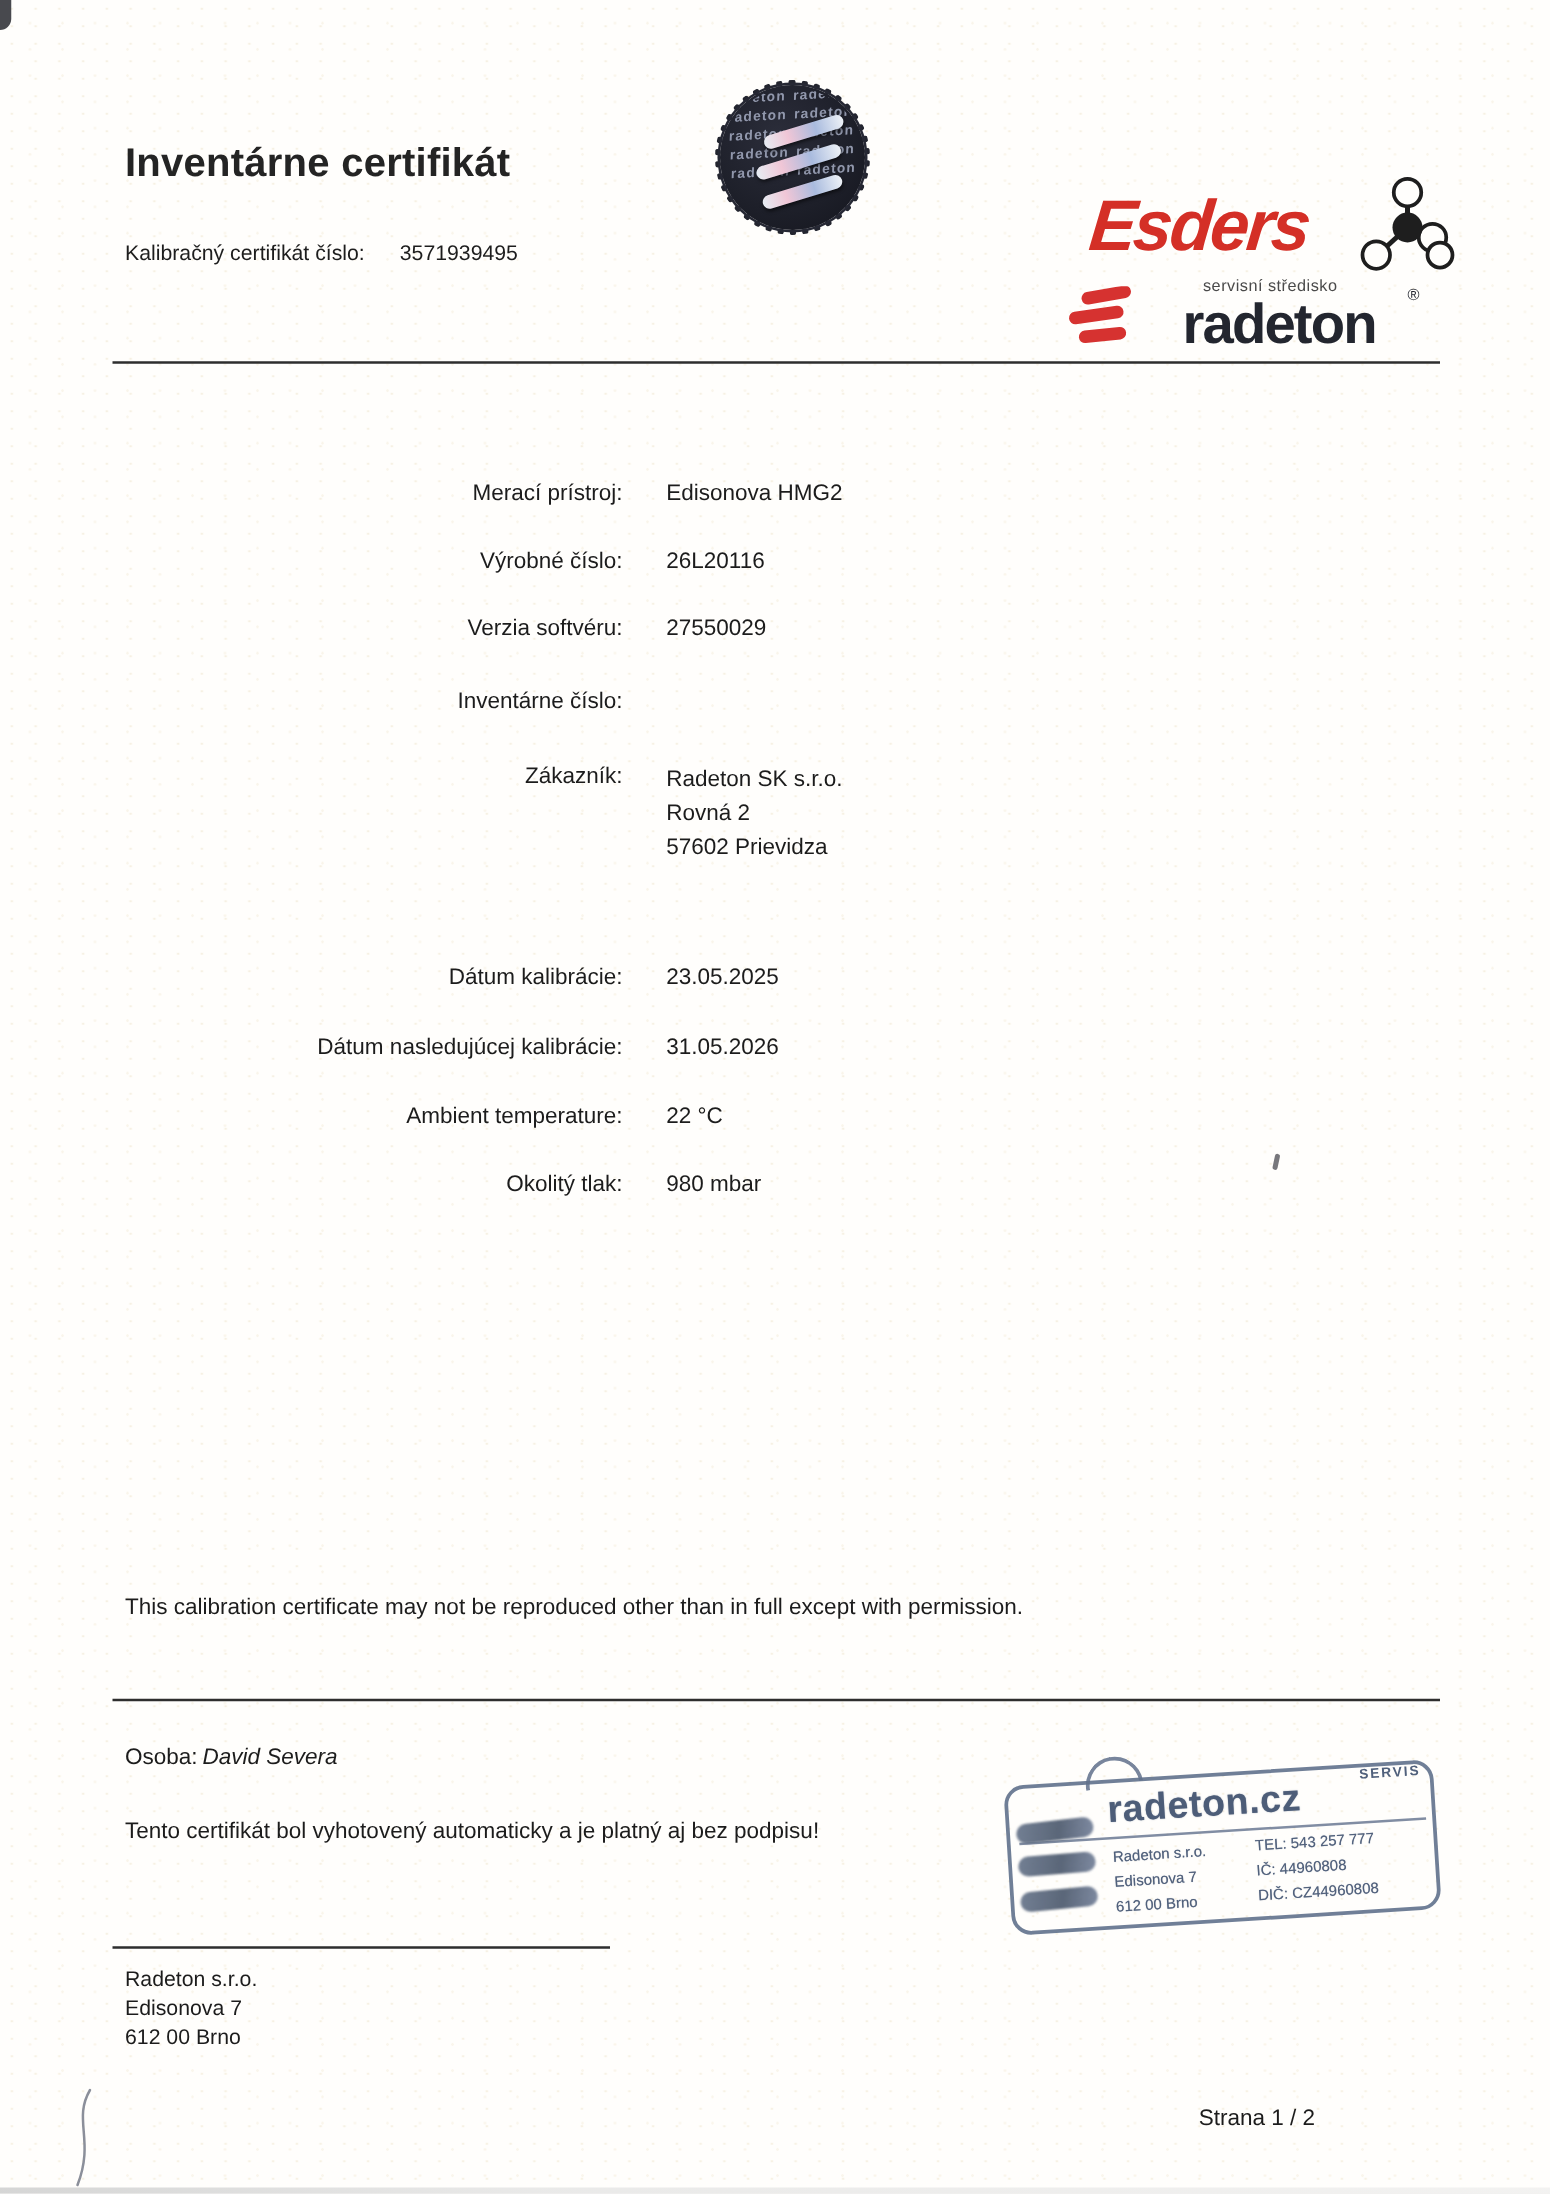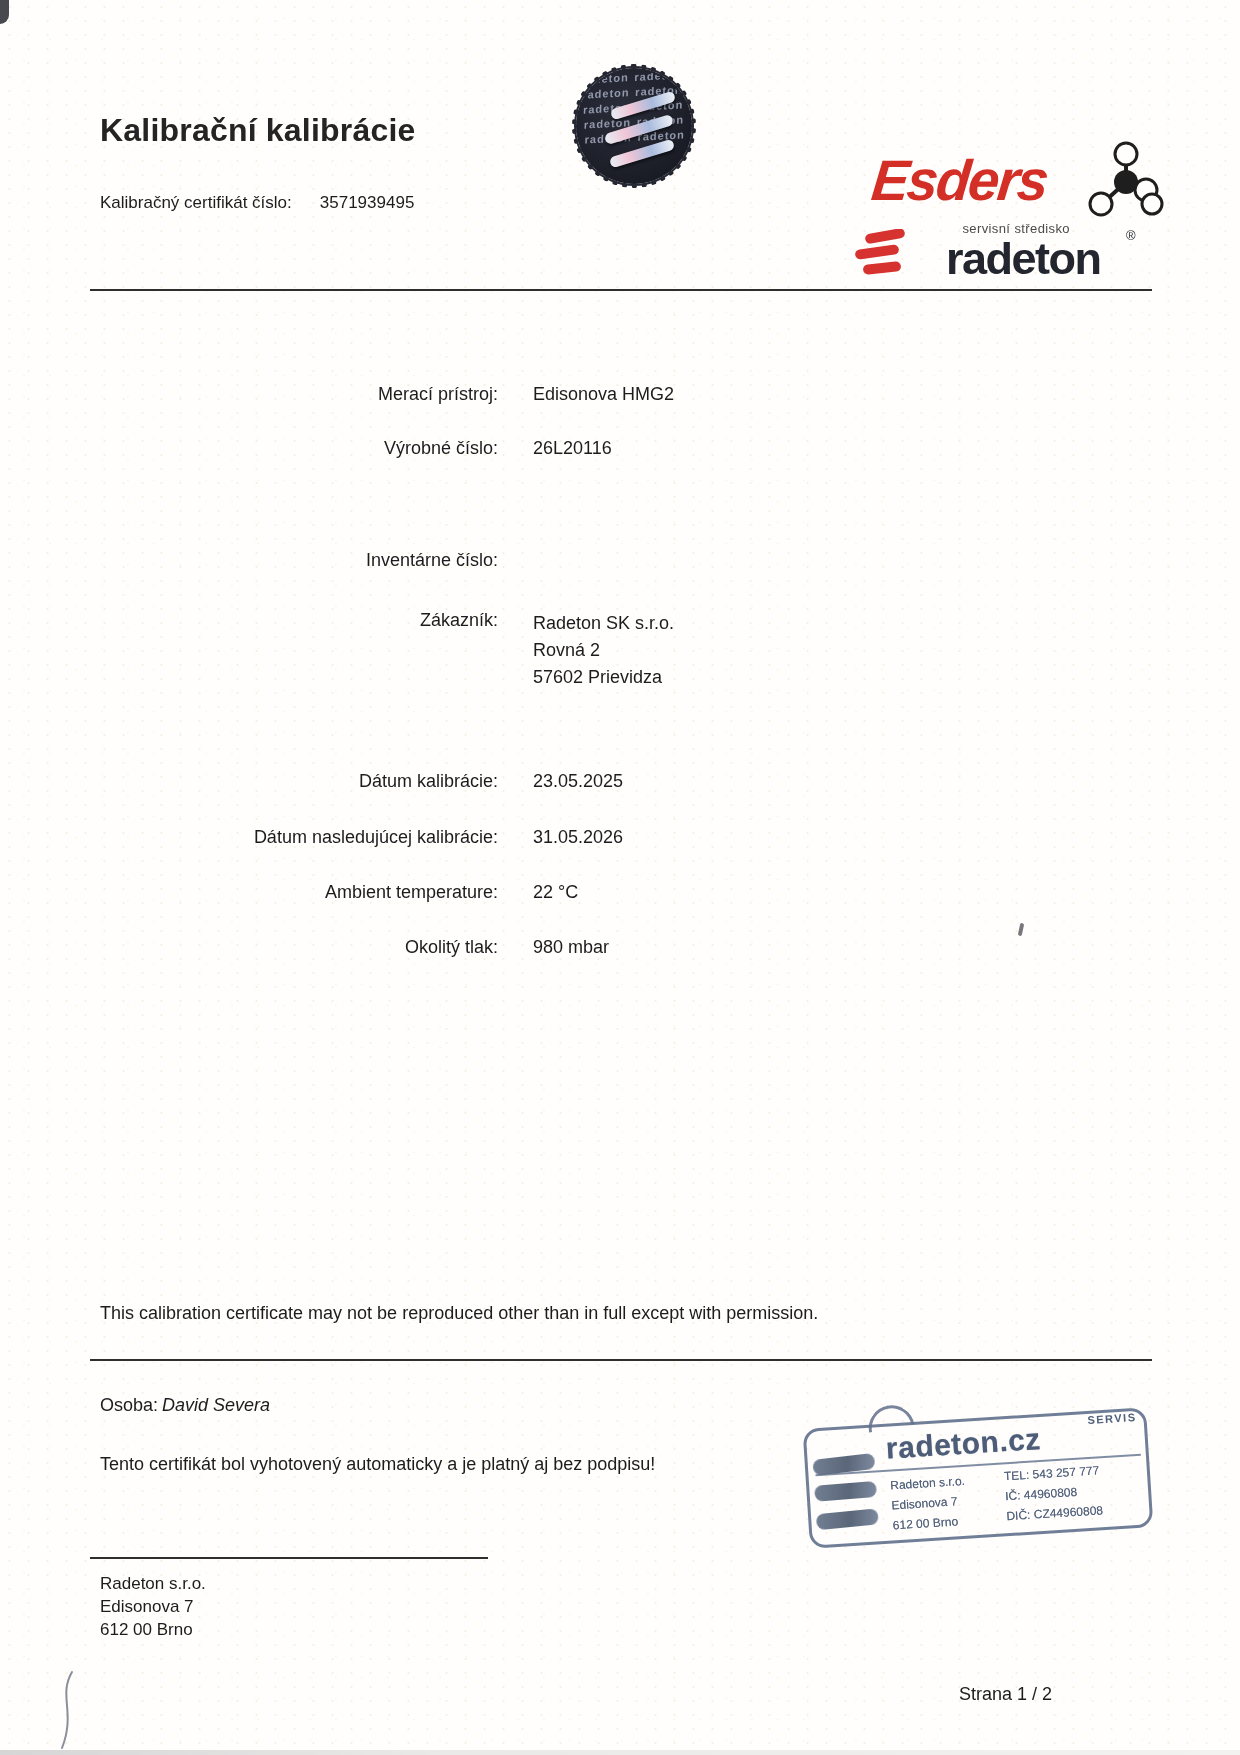--- a/index.html
+++ b/index.html
@@ -54,21 +54,21 @@
   .hr2 { left:90px; top:1359px; width:1062px; }
   .hr3 { left:90px; top:1557px; width:398px; height:2px; }
 
   
   .form-row { left:90px; font-size:18px; white-space:nowrap; }
   .flabel { display:inline-block; width:408px; text-align:right; vertical-align:top; }
   .fvalue { display:inline-block; margin-left:35px; vertical-align:top; }
   .cust-lines span{ display:block; line-height:27px; }
 
   
-  .notice { left:100px; top:1303px; font-size:18px; }
+  .notice { left:100px; top:1275px; font-size:18px; }
   .osoba  { left:100px; top:1395px; font-size:18px; }
   .osoba .val { margin-left:4px;font-style:italic; }
   .autonote { left:100px; top:1454px; font-size:18px; }
   .address { left:100px; top:1572px; font-size:17px; line-height:23px; }
   .address span{ display:block; }
   .pagenum { right:188px; top:1684px; font-size:18px; }
 
   
   .stamp { left:806px; top:1418px; width:344px; height:120px; transform:rotate(-3.6deg);
     color:#51617c; }
@@ -93,21 +93,21 @@
   .tick{ left:1019px; top:923px; width:4px; height:13px; background:#4a4a52; border-radius:2px; transform:rotate(12deg); opacity:.75; }
   .squiggle{ left:52px; top:1668px; }
   .scan-bottom{ left:0; bottom:0; width:100%; height:5px;
     background:linear-gradient(90deg,#a2a4a6 0%, #cfd0d1 35%, #e3e3e3 100%); opacity:.45; }
 </style>
 </head>
 <body>
 
 <div class="page">
 
-  <div class="abs title">Kalibrační kalibrácie</div>
+  <div class="abs title">Inventárne certifikát</div>
   <div class="abs certline">
     <span>Kalibračný certifikát číslo:</span><span class="val">3571939495</span>
   </div>
 
   <div class="abs sticker">
     <div class="scallop"></div>
     <div class="disc">
       <div class="holo-words">
         <span class="holo-word">radeton</span><span class="holo-word">radeton</span><span class="holo-word">radeton</span><span class="holo-word">radeton</span><span class="holo-word">radeton</span><span class="holo-word">radeton</span><span class="holo-word">radeton</span><span class="holo-word">radeton</span><span class="holo-word">radeton</span><span class="holo-word">radeton</span>
       </div>
@@ -140,20 +140,23 @@
   <div class="abs regmark">®</div>
 
   <div class="abs hr hr1"></div>
 
   <div class="abs form-row" style="top:384px">
     <span class="flabel">Merací prístroj:</span><span class="fvalue">Edisonova HMG2</span>
   </div>
   <div class="abs form-row" style="top:438px">
     <span class="flabel">Výrobné číslo:</span><span class="fvalue">26L20116</span>
   </div>
+  <div class="abs form-row" style="top:492px">
+    <span class="flabel">Verzia softvéru:</span><span class="fvalue">27550029</span>
+  </div>
   <div class="abs form-row" style="top:550px">
     <span class="flabel">Inventárne číslo:</span><span class="fvalue"></span>
   </div>
   <div class="abs form-row" style="top:610px">
     <span class="flabel">Zákazník:</span><span class="fvalue cust-lines"><span>Radeton SK s.r.o.</span><span>Rovná 2</span><span>57602 Prievidza</span></span>
   </div>
   <div class="abs form-row" style="top:771px">
     <span class="flabel">Dátum kalibrácie:</span><span class="fvalue">23.05.2025</span>
   </div>
   <div class="abs form-row" style="top:827px">

